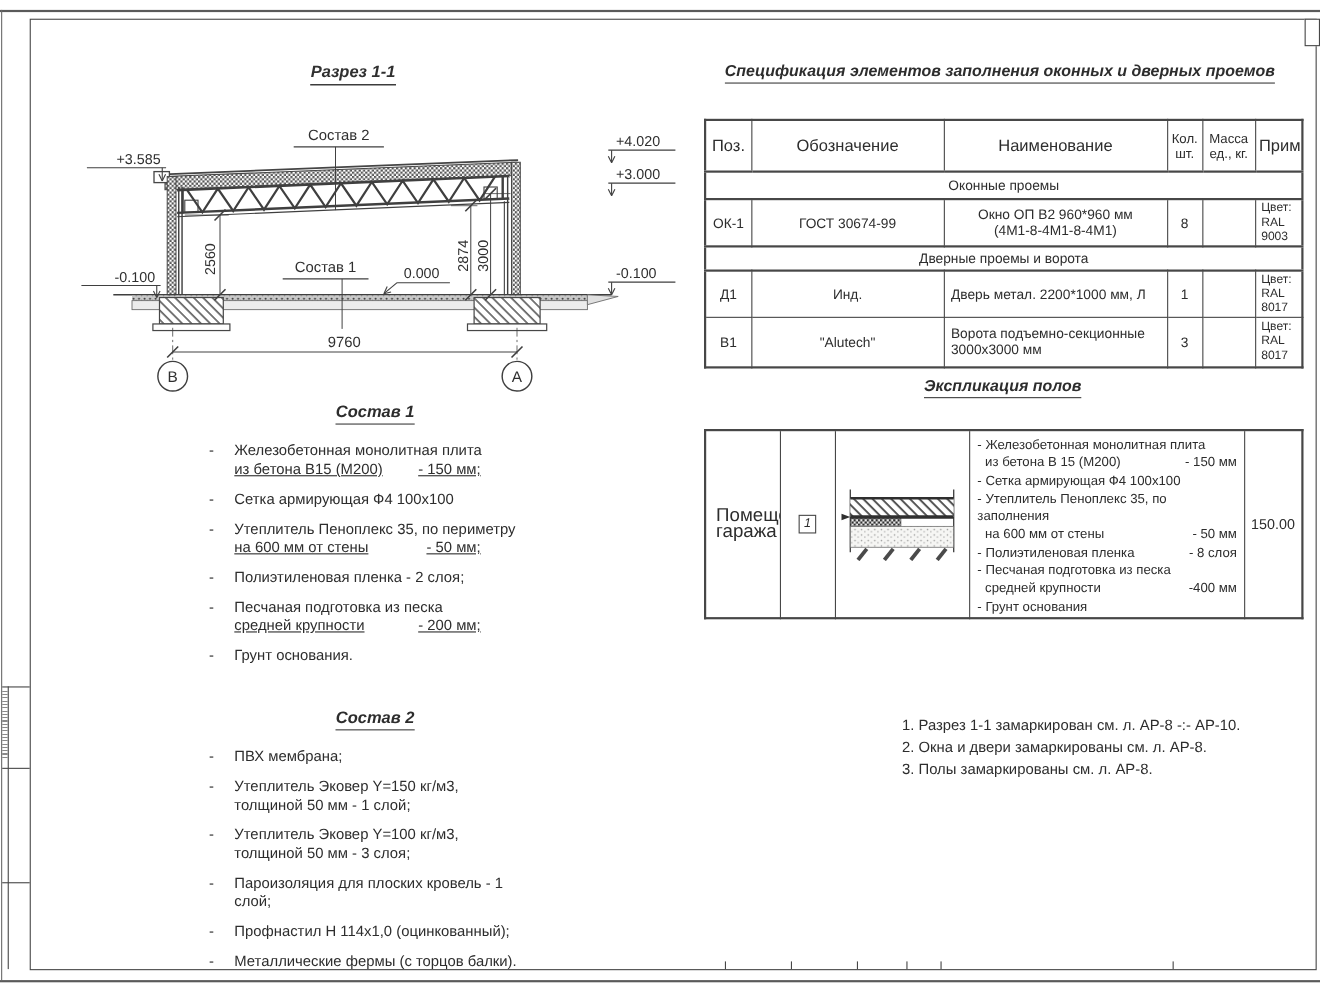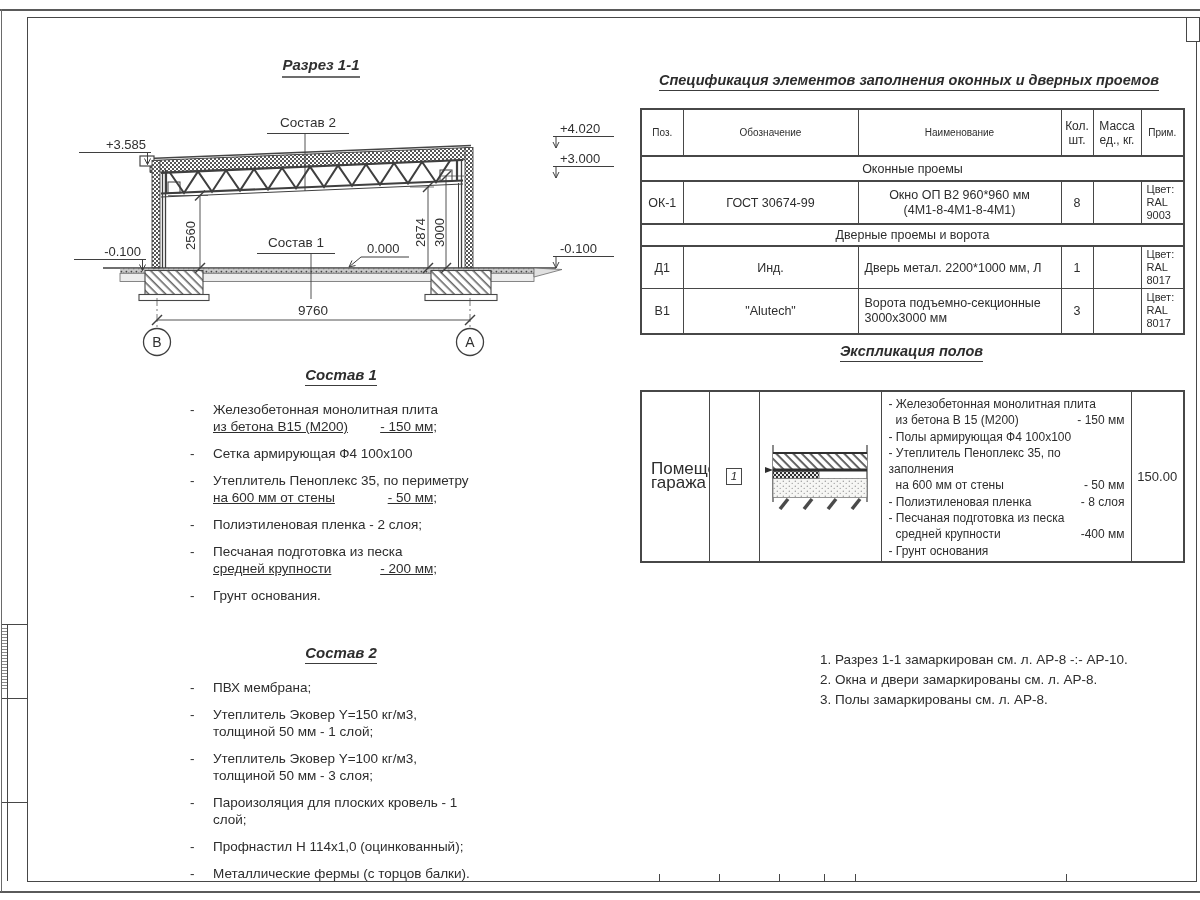--- a/index.html
+++ b/index.html
@@ -23,24 +23,24 @@
   .mstrip-h{left:2px;width:25px;border-top:1.2px solid #474747;}
   .stamp-txt{left:2px;top:628px;width:5px;height:62px;
     background:repeating-linear-gradient(180deg,#8a8a8a 0 1px,transparent 1px 3px);}
   .btick{top:874px;height:7px;border-left:1.5px solid #474747;}
 
   
   table{border-collapse:collapse;table-layout:fixed;background:#fff;}
   .gtable{border:2.2px solid #474747;}
   .gtable td{border:1.4px solid #474747;text-align:center;vertical-align:middle;
     font-size:12.5px;padding:1px 3px;overflow:hidden;}
-  .gtable tr.hdr td{font-size:10px;border-bottom:2.2px solid #474747;}
+  .gtable tr.hdr td{font-size:15px;border-bottom:2.2px solid #474747;}
   .gtable tr.sec td{border-top:2.2px solid #474747;border-bottom:2.2px solid #474747;}
   .spec{left:640px;top:108px;width:543px;}
-  .spec-title{left:629px;top:57px;width:560px;text-align:center;font-size:14.5px;margin-top:15px;}
+  .spec-title{left:629px;top:57px;width:560px;text-align:center;font-size:14.5px;}
   .floors{left:640px;top:390px;width:543px;}
   .floors-title{left:640px;top:343px;width:543px;text-align:center;font-size:14.5px;}
   td.alleft{text-align:left;padding-left:6px;}
   td.note{font-size:11px;text-align:left;line-height:13px;padding-left:5px;}
   td.roomhdr{font-size:11px;line-height:13.5px;}
   td.typehdr{font-size:11.5px;line-height:13.5px;}
   td.schemahdr{font-size:12px;line-height:15px;}
   td.areahdr{font-size:12px;line-height:15px;}
   td.roomcell{font-size:17px;text-align:right;padding-left:9px;line-height:14px;}
   td.areacell{font-size:13px;}
@@ -358,21 +358,21 @@
     <td class="el-cell">
       <div class="fl-line">
             <span>- Железобетонная  монолитная плита</span>
             <span class="v"></span>
           </div>
       <div class="fl-line cont">
             <span>из бетона В 15 (М200)</span>
             <span class="v">- 150 мм</span>
           </div>
       <div class="fl-line">
-            <span>- Полы армирующая Ф4 100х100</span>
+            <span>- Сетка армирующая Ф4 100х100</span>
             <span class="v"></span>
           </div>
       <div class="fl-line">
             <span>- Утеплитель Пеноплекс 35, по заполнения</span>
             <span class="v"></span>
           </div>
       <div class="fl-line cont">
             <span>на 600 мм от стены</span>
             <span class="v">- 50 мм</span>
           </div>

